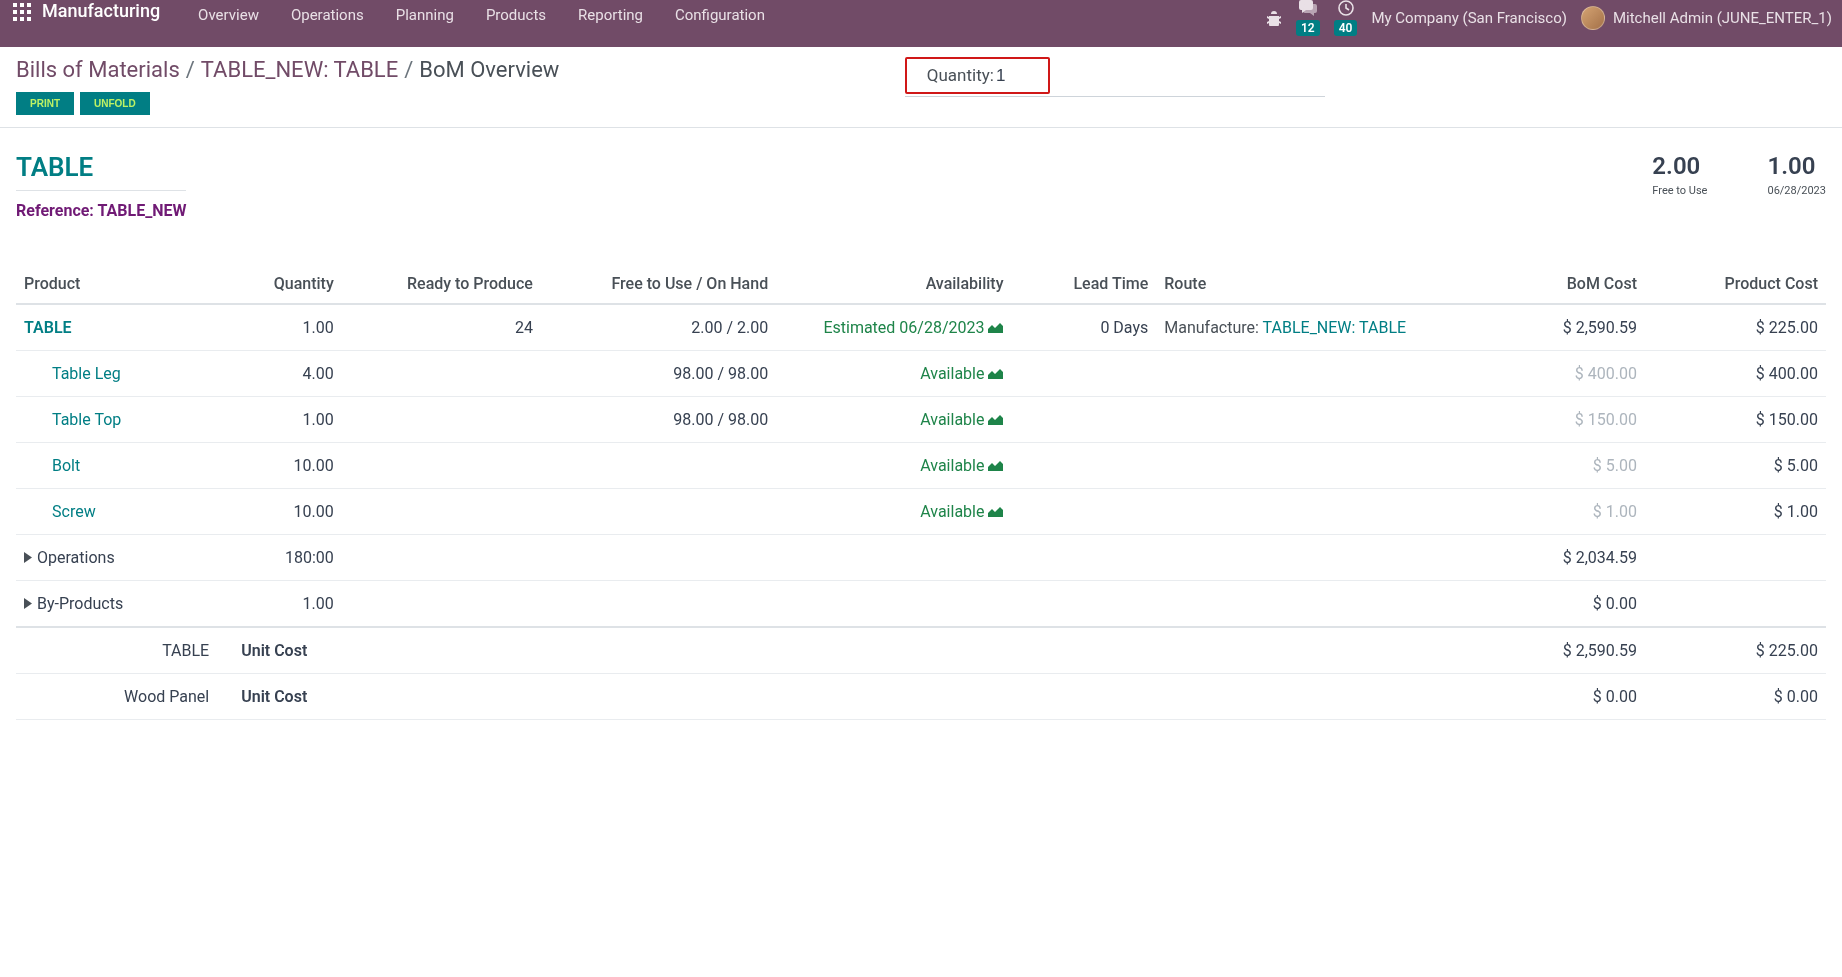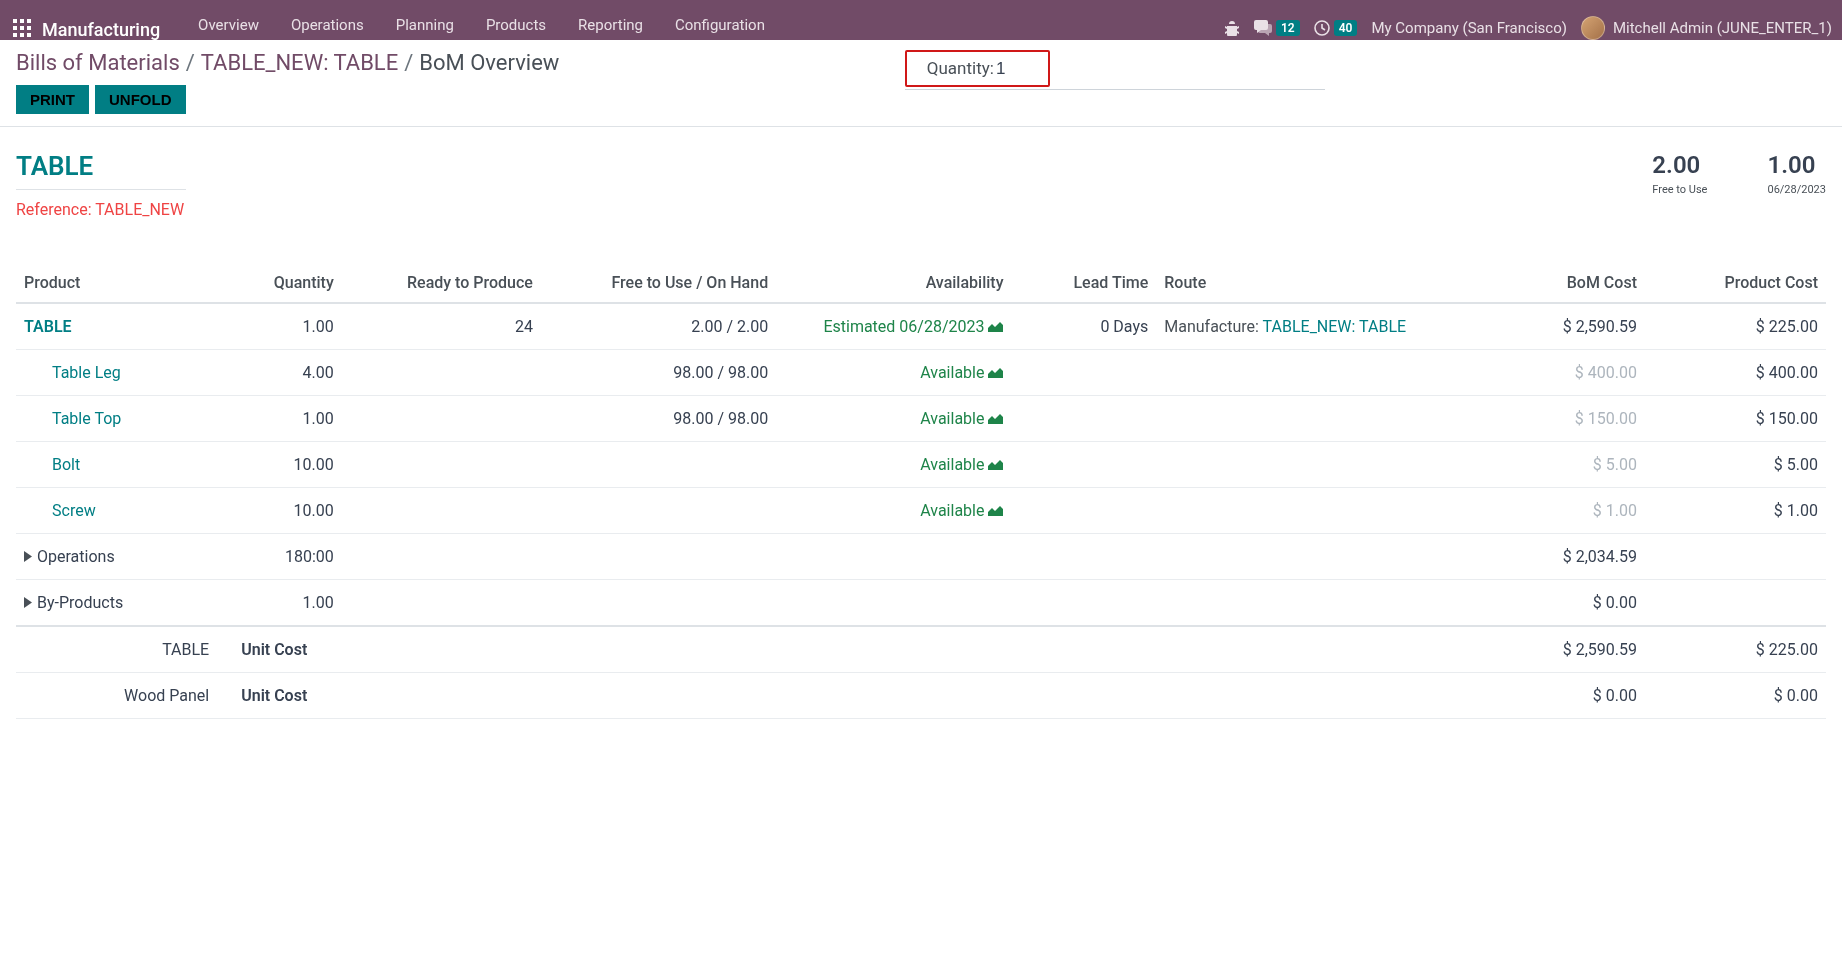--- a/index.html
+++ b/index.html
@@ -1,55 +1,55 @@
 <!DOCTYPE html>
 <html><head>
 <meta charset="utf-8">
 <style>
   * { box-sizing: border-box; margin: 0; padding: 0; }
   body { font-family: -apple-system, BlinkMacSystemFont, "Segoe UI", Roboto, Helvetica, Arial, sans-serif; font-size: 14px; color: #374151; background: #fff; }
 
   
-  .navbar { background: #714B67; height: 40px; display: flex; align-items: flex-end; color: #fff; padding: 0 10px; }
+  .navbar { background: #714B67; height: 47px; display: flex; align-items: flex-start; color: #fff; padding: 0 10px; }
   .navbar .apps-icon { width: 24px; height: 24px; display: flex; align-items: center; justify-content: center; margin-right: 8px; cursor: pointer; }
   .navbar .brand { font-size: 18px; font-weight: 500; margin-right: 24px; cursor: pointer; }
   .navbar .menu { display: flex; gap: 4px; }
   .navbar .menu-item { padding: 6px 14px; font-size: 15px; cursor: pointer; border-radius: 4px; color: #e9e0e6; }
   .navbar .spacer { flex: 1; }
   .navbar .right { display: flex; align-items: center; gap: 14px; }
-  .navbar .icon-btn { display: flex; align-items: center; gap: 4px; cursor: pointer; }
+  .navbar .icon-btn { display: flex; align-items: center; gap: 4px; cursor: pointer; flex-direction: column; }
   .navbar .badge { background: #017e84; color: #fff; font-size: 12px; padding: 1px 5px; border-radius: 3px; font-weight: 600; }
   .navbar .company { font-size: 15px; cursor: pointer; color: #e9e0e6; }
   .navbar .user { display: flex; align-items: center; gap: 8px; font-size: 15px; cursor: pointer; color: #e9e0e6; }
   .avatar { width: 24px; height: 24px; border-radius: 50%; background: linear-gradient(135deg,#d4a373,#a47148); border: 1px solid rgba(255,255,255,.3); }
 
   
   .control-panel { padding: 10px 16px 0 16px; border-bottom: 1px solid #dee2e6; display: flex; flex-wrap: wrap; }
   .cp-left { flex: 0 0 48%; }
   .cp-right { flex: 0 0 52%; padding-left: 20px; }
   .breadcrumb { font-size: 22px; color: #495057; margin-bottom: 10px; display: flex; flex-wrap: wrap; gap: 6px; }
   .breadcrumb .bc-link { color: #714B67; cursor: pointer; }
   .breadcrumb .bc-sep { color: #6c757d; }
   .breadcrumb .bc-active { color: #495057; }
   .action-buttons { display: flex; gap: 6px; margin-bottom: 12px; }
-  .btn-primary { background: #017e84; color: #000000; border: none; padding: 6px 14px; font-size: 15px; font-weight: 600; cursor: pointer; }
+  .btn-primary { background: #017e84; color: #bef264; border: none; padding: 6px 14px; font-size: 10px; font-weight: 600; cursor: pointer; }
   .qty-wrap { display: inline-flex; align-items: baseline; border: 2.5px solid #d01818; padding: 6px 12px 6px 20px; border-radius: 2px; margin-bottom: 4px; }
   .qty-wrap label { font-size: 17px; color: #495057; margin-right: 2px; }
   .qty-wrap input { border: none; outline: none; font-size: 17px; width: 40px; color: #374151; }
   .qty-underline { border-bottom: 1px solid #ced4da; width: 420px; margin-top: -2px; }
   .display-filter { margin-top: 18px; margin-bottom: 12px; font-size: 17px; color: #017e84; cursor: pointer; display: flex; align-items: center; justify-content: center; gap: 6px; }
 
   
   .main { padding: 24px 16px 60px 16px; overflow-y: auto; height: calc(100vh - 46px - 140px); }
   .header-row { display: flex; justify-content: space-between; align-items: flex-start; margin-bottom: 4px; }
   .product-title { font-size: 26px; color: #017e84; font-weight: 600; border-bottom: 1px solid #dee2e6; padding-bottom: 8px; display: inline-block; min-width: 170px; }
   .header-stats { display: flex; gap: 60px; text-align: left; }
   .header-stats .stat-val { font-size: 24px; font-weight: 600; color: #374151; }
   .header-stats .stat-lbl { font-size: 11px; color: #495057; margin-top: 4px; }
-  .reference { font-size: 16px; font-weight: 400; color: #ef4444; }
+  .reference { font-size: 16px; font-weight: 700; color: #701a75; }
 
   
   table.bom { width: 100%; border-collapse: collapse; margin-top: 44px; font-size: 16px; }
   table.bom thead th { text-align: left; font-weight: 500; color: #495057; padding: 10px 8px; border-bottom: 2px solid #dee2e6; }
   table.bom thead th.num { text-align: right; }
   table.bom tbody td { padding: 13px 8px; border-bottom: 1px solid #e9ecef; vertical-align: middle; }
   table.bom tbody td.num { text-align: right; }
   .link { color: #017e84; cursor: pointer; }
   .bold-link { color: #017e84; font-weight: 600; cursor: pointer; }
   .avail-green { color: #1e8449; }

